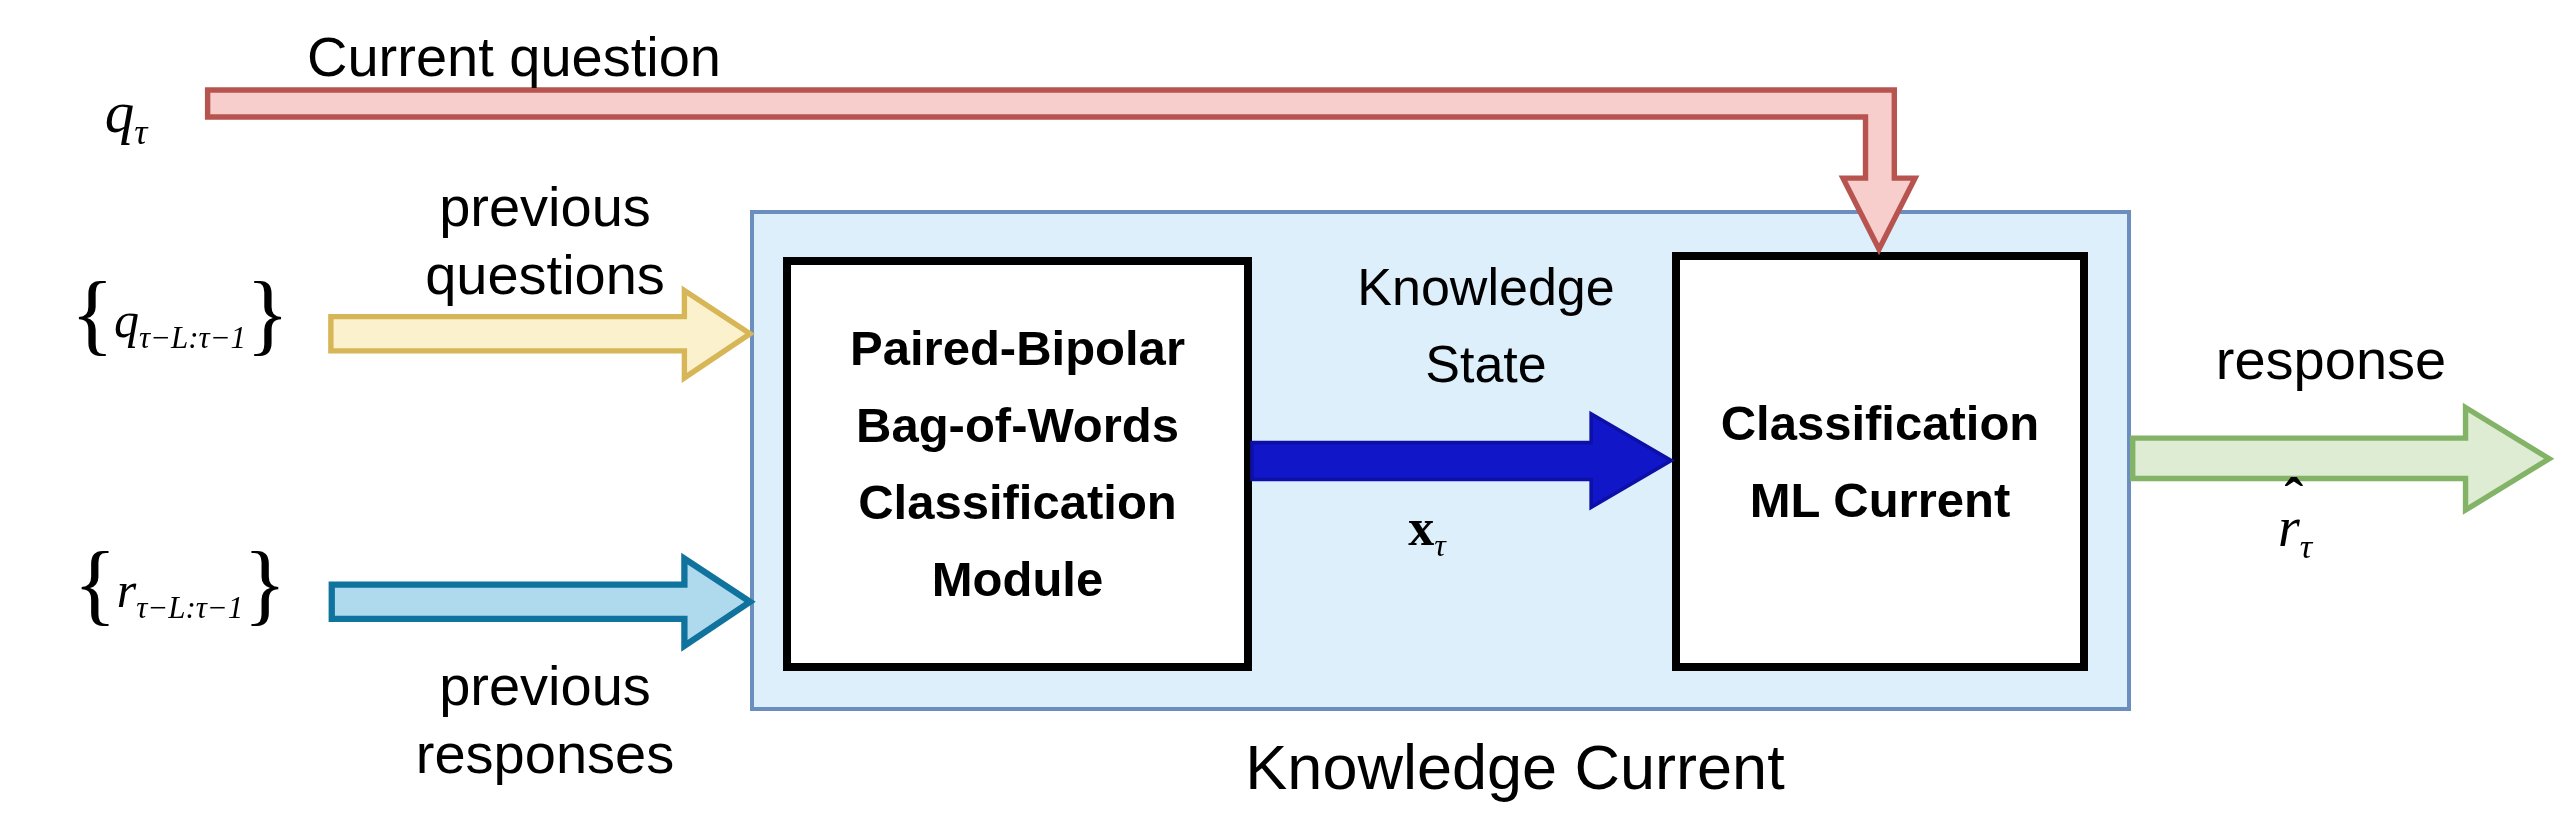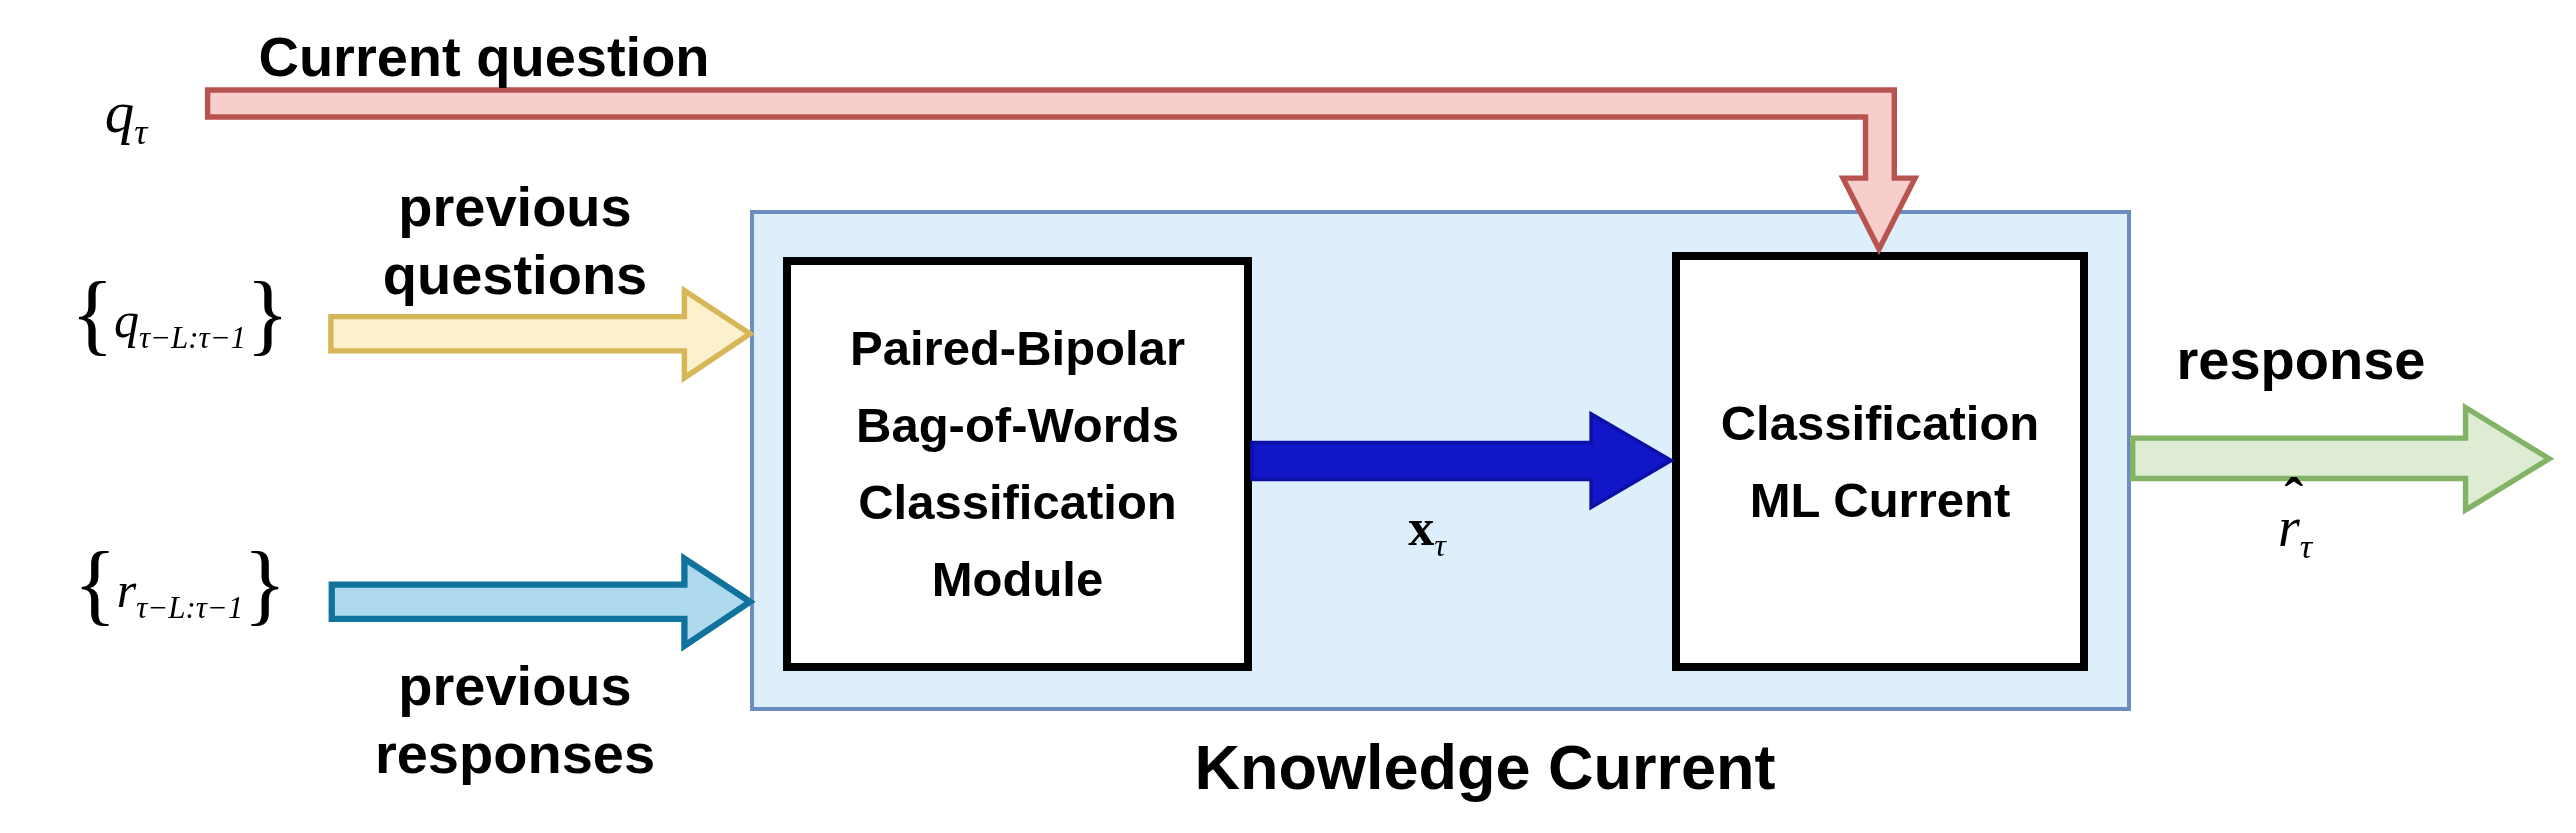--- a/index.html
+++ b/index.html
@@ -34,21 +34,21 @@
   #box-representation{ left:783px; top:257px; width:469px; height:414px;
     font-size:49px; line-height:77px;}
   #box-classification{ left:1672px; top:252px; width:416px; height:419px;
     font-size:49px; line-height:77px;}
   
   #arrows{ position:absolute; left:0; top:0; width:2576px; height:833px;
     pointer-events:none; }
   
   .lbl{ position:absolute; transform:translate(-50%,-50%);
     white-space:nowrap; text-align:center; }
-  .bold{ font-weight:bold; }
+  .bold{ font-weight:normal;margin-left:30px; }
   #lbl-current-question{ left:484px; top:56px; font-size:56px; }
   #lbl-prev-questions{ left:515px; top:241px; font-size:56px; line-height:68px; }
   #lbl-prev-responses{ left:515px; top:720px; font-size:56px; line-height:68px; }
   #lbl-knowledge-state{ left:1456px; top:326px; font-size:52px; line-height:77px; }
   #lbl-predicted-response{ left:2301px; top:360px; font-size:56px; line-height:68px; }
   #lbl-knowledge-tracing{ left:1485px; top:767px; font-size:63px; }
   
   .math{ font-family:Liberation Serif, serif; }
   .math .base{ font-style:italic; }
   .math sub{ font-size:0.62em; font-style:italic; line-height:0; }
@@ -106,20 +106,24 @@
 
   <div class="lbl math" id="lbl-r-set">
     <span class="brace">{</span><span class="base">r</span><sub>τ−L:τ−1</sub><span class="brace">}</span>
   </div>
 
   <div class="lbl bold" id="lbl-prev-responses">
     <div>previous</div>
     <div>responses</div>
   </div>
 
+  <div class="lbl bold" id="lbl-knowledge-state">
+    <div>Knowledge</div>
+    <div>State</div>
+  </div>
 
   <div class="lbl math" id="lbl-x-tau">
     <span>x</span><sub>τ</sub>
   </div>
 
   <div class="lbl bold" id="lbl-predicted-response">
     <div>response</div>
   </div>
 
   <div class="lbl math" id="lbl-r-hat-tau">

